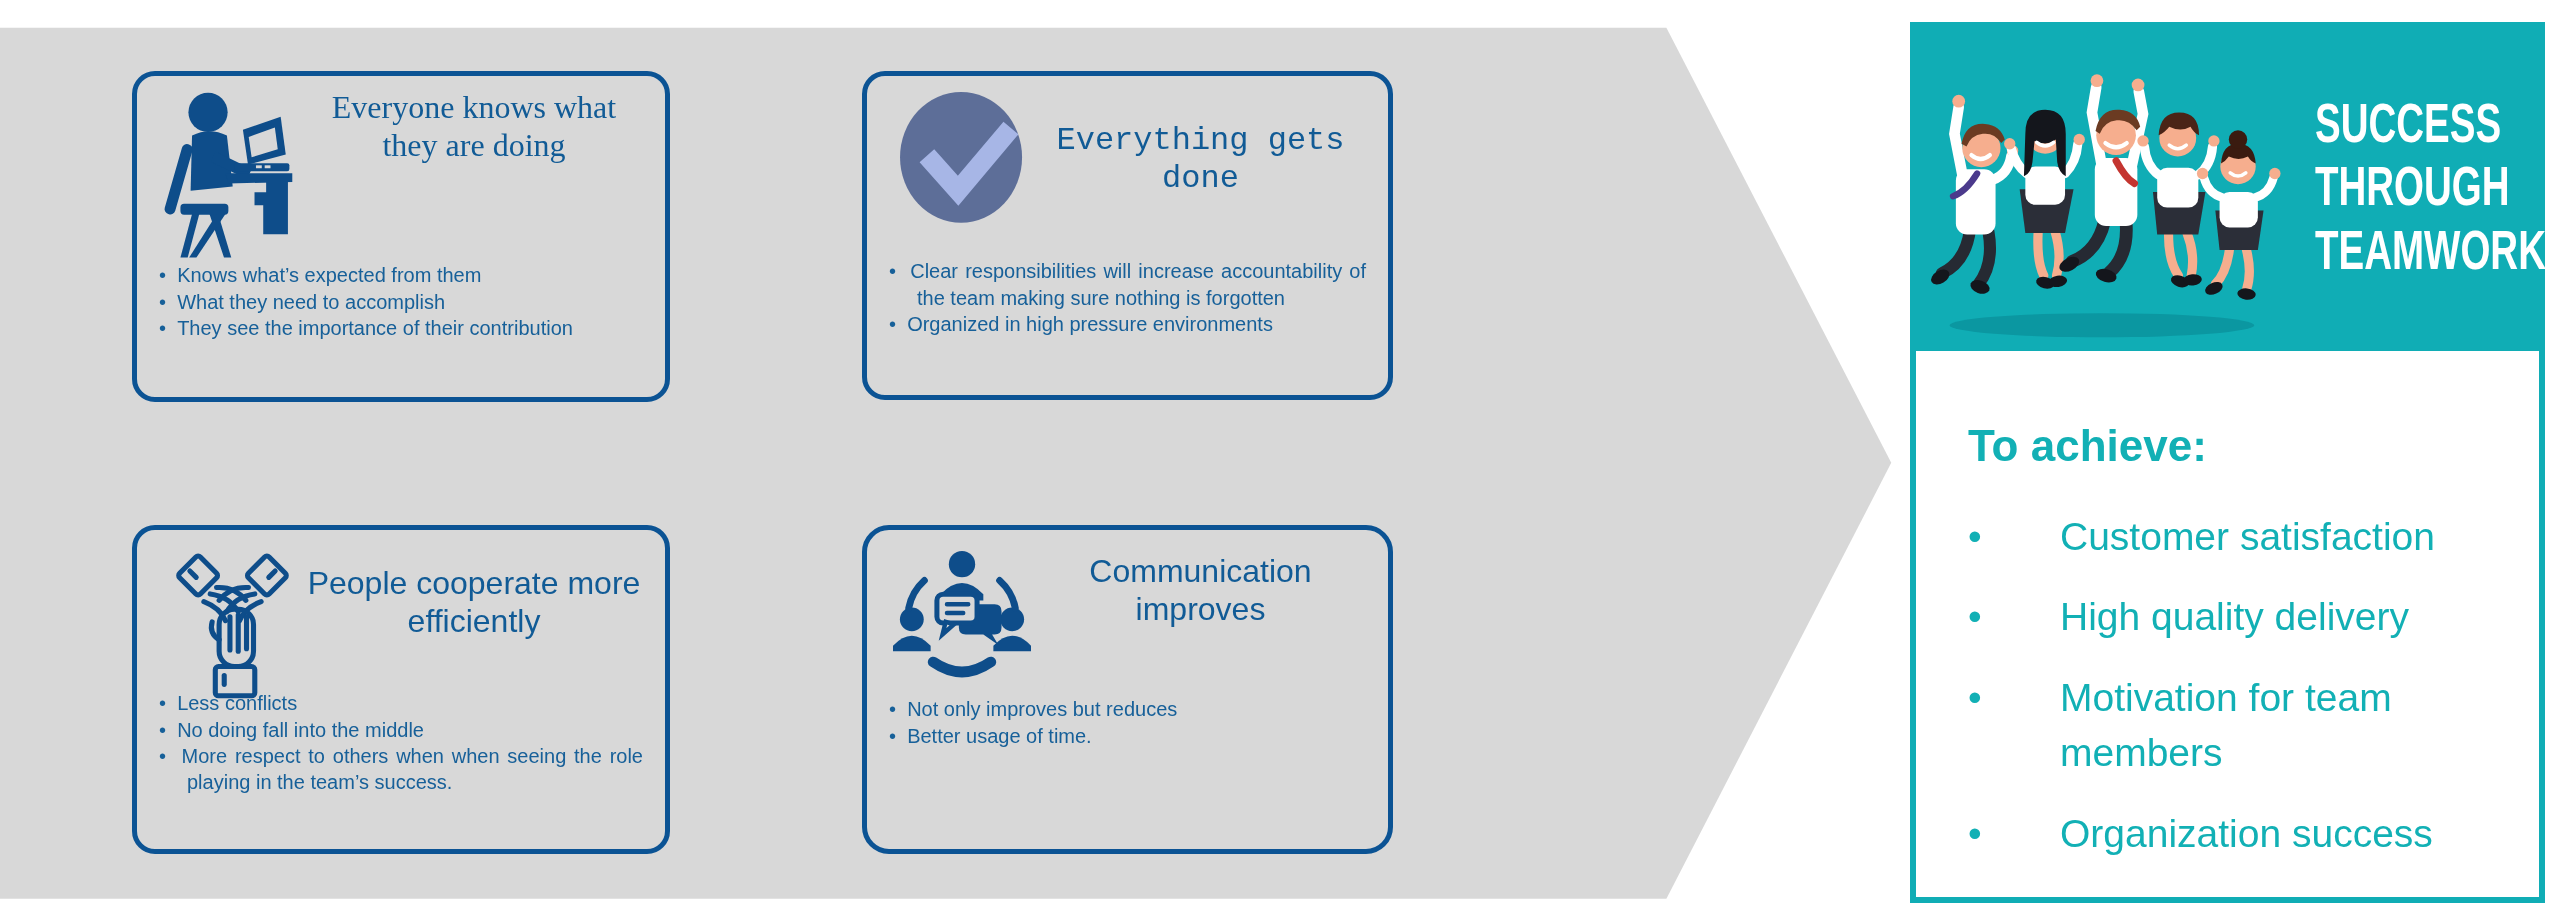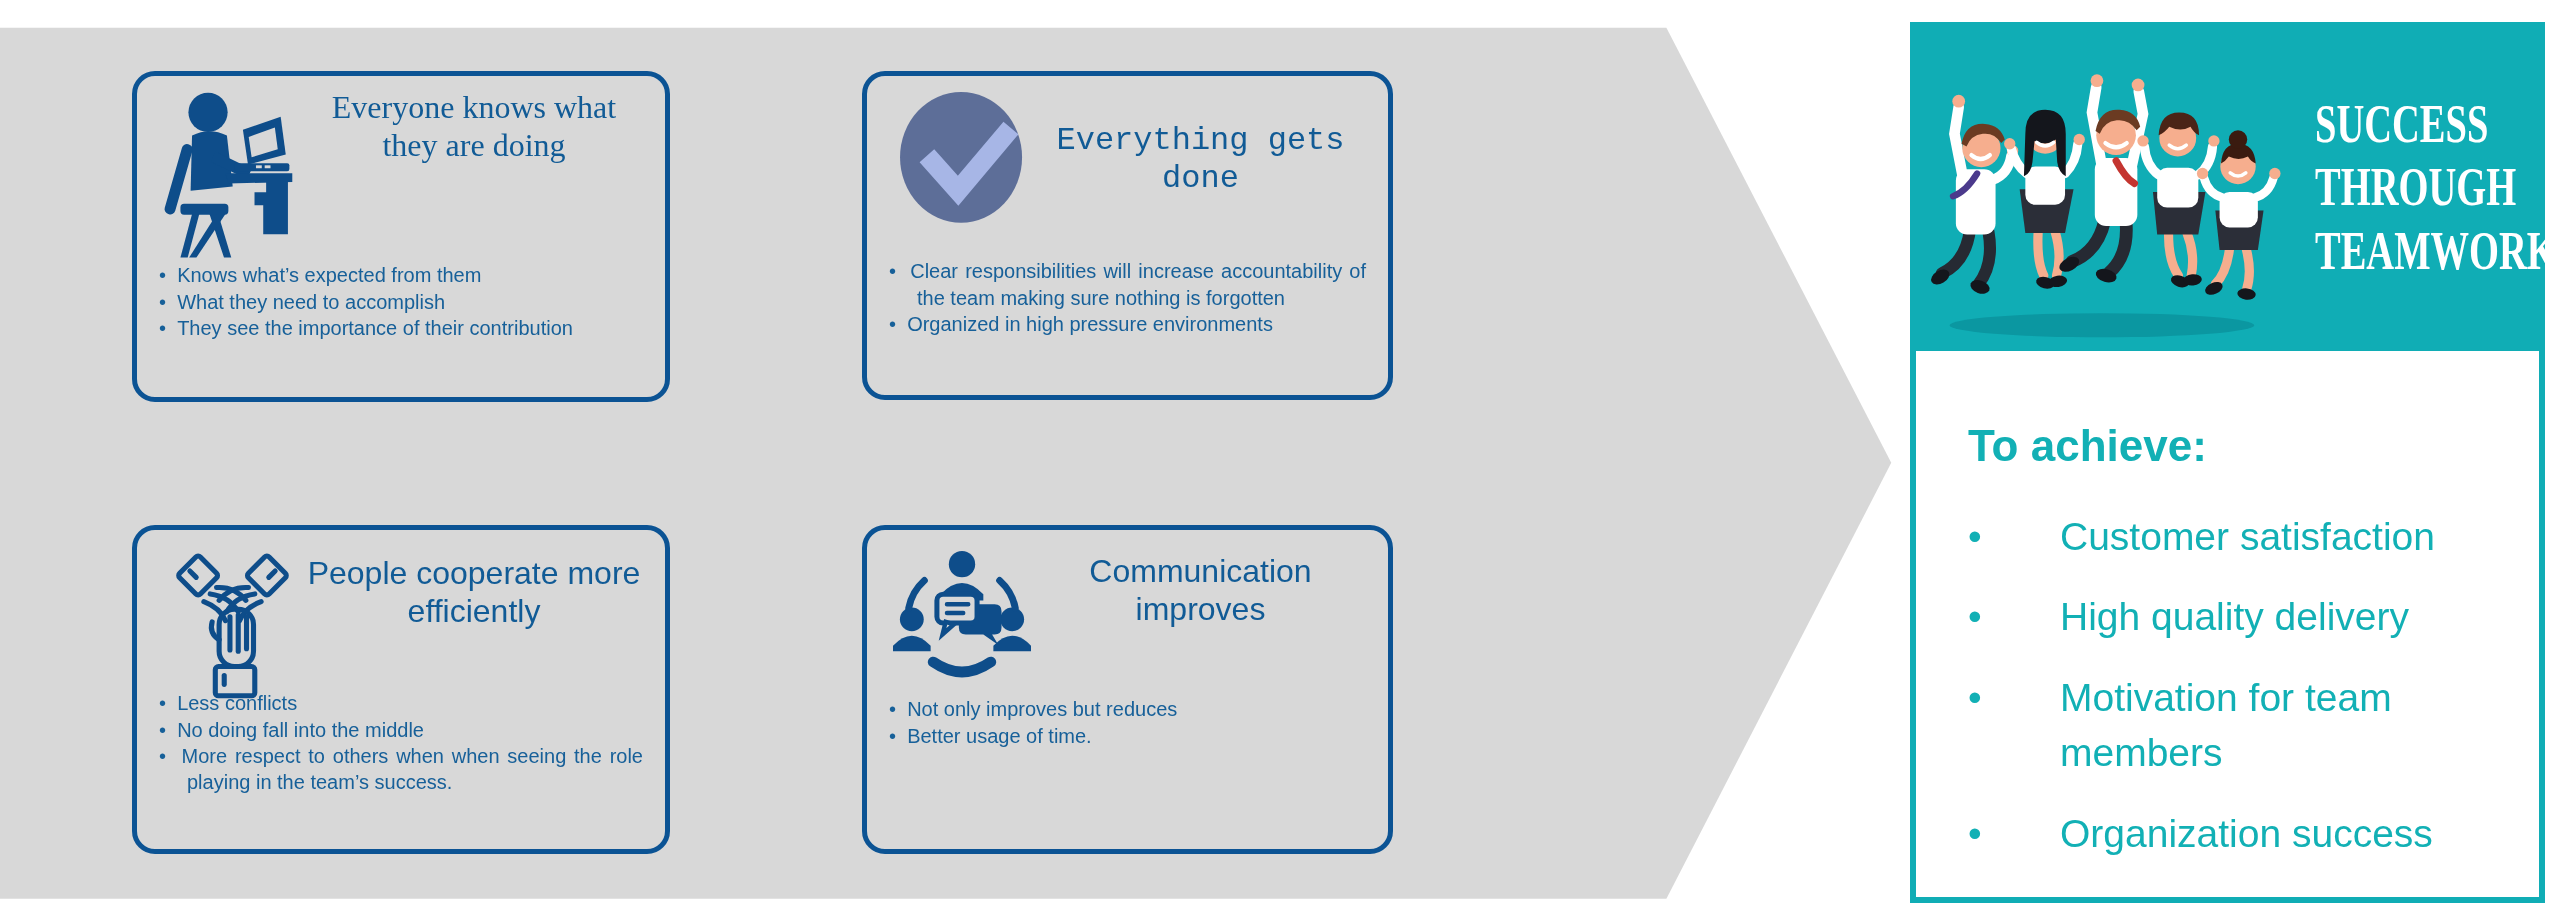--- a/index.html
+++ b/index.html
@@ -17,41 +17,41 @@
     font-family:"Liberation Sans","DejaVu Sans",sans-serif;}
   .slide{position:relative;width:2576px;height:922px;background:var(--bg);}
   .arrow-svg{position:absolute;left:0;top:0;width:2576px;height:922px;}
 
   
   .card{position:absolute;border:5.1px solid var(--navy);border-radius:23px;
         padding:13px 22px 16px 22px;display:flex;flex-direction:column;}
   .card1{left:132px;top:71px;width:538px;height:331px;}
   .card2{left:862px;top:71px;width:531px;height:329px;}
   .card3{left:132px;top:525px;width:538px;height:329px;}
-  .card4{left:862px;top:525px;width:531px;height:329px;}
+  .card4{left:862px;top:525px;width:531px;height:329px;border-radius:27px;}
   .card-head{display:flex;flex-direction:row;align-items:flex-start;}
   .card1 .card-head{height:166px;}
   .card2 .card-head{height:162px;font-family:Liberation Mono, monospace;}
   .card3 .card-head{height:140px;}
   .card4 .card-head{height:146px;}
   .icon-wrap{flex:none;width:146px;display:flex;justify-content:center;}
   .card-title{flex:1;text-align:center;color:var(--title-blue);
     font-size:32px;line-height:1.18;font-weight:400;}
   .card1 .card-title{margin-top:0;font-family:Liberation Serif, serif;}
   .card2 .card-title{margin-top:33px;}
-  .card3 .card-title{margin-top:12px;}
+  .card3 .card-title{margin-top:22px;}
   .card4 .card-title{margin-top:10.2px;}
   .bullets{list-style:none;margin-top:7.3px;color:var(--text-blue);
     font-size:20px;line-height:1.32;}
   .bullets li{padding-left:28px;text-indent:-28px;text-align:justify;}
   .bullets li::before{content:"\2022\00a0\00a0";color:var(--text-blue);}
 
   
   .panel-header{position:absolute;left:1910px;top:22px;width:635px;height:329px;
-    background:var(--teal);overflow:hidden;font-family:Liberation Serif, serif;}
+    background:var(--teal);overflow:hidden;}
   .illustration{position:absolute;left:8.7px;bottom:4.4px;width:397px;height:320px;}
   .banner-text{position:absolute;left:405px;top:70px;color:#ffffff;
     font-size:55px;font-weight:700;line-height:1.15;letter-spacing:0px;
     transform:scaleX(0.70);transform-origin:left top;white-space:nowrap;}
   .panel-body{position:absolute;left:1910px;top:351px;width:635px;height:552px;
     background:#ffffff;border:6.5px solid var(--teal);border-top:none;
     padding:70px 22px 0 52px;}
   .achieve-heading{color:var(--teal-text);font-size:44px;font-weight:700;
     margin:0 0 38px 0;}
   .achieve-list{list-style:none;}

